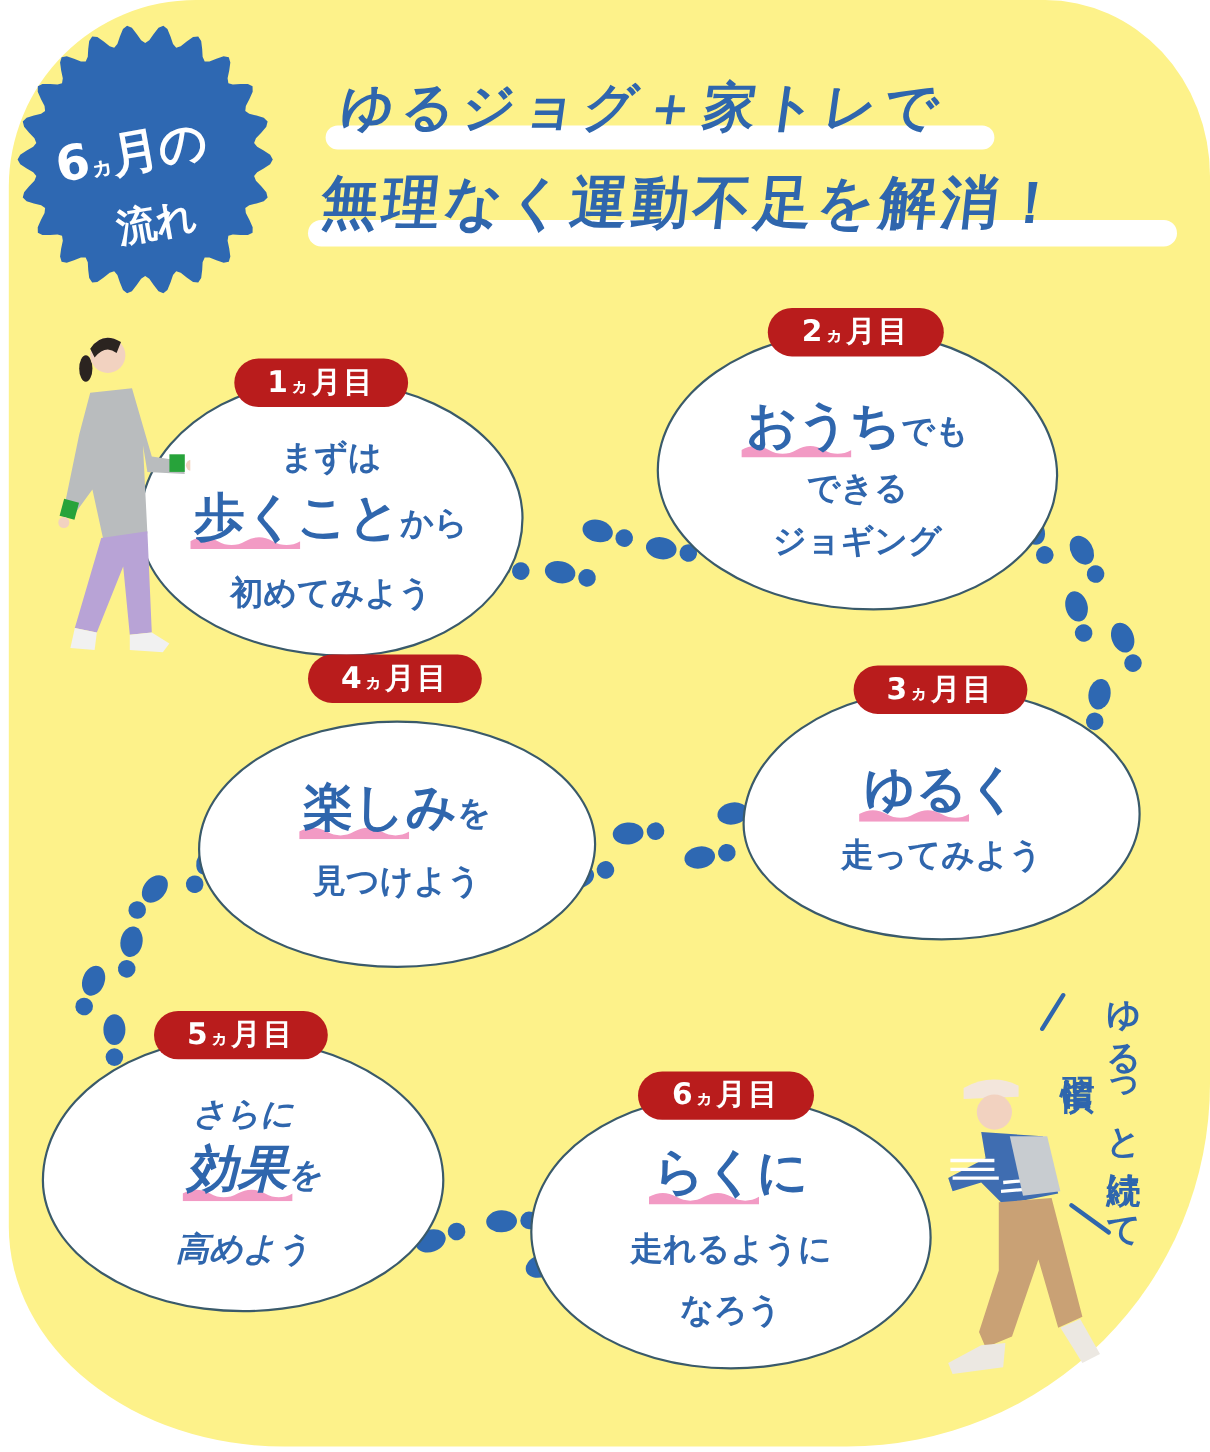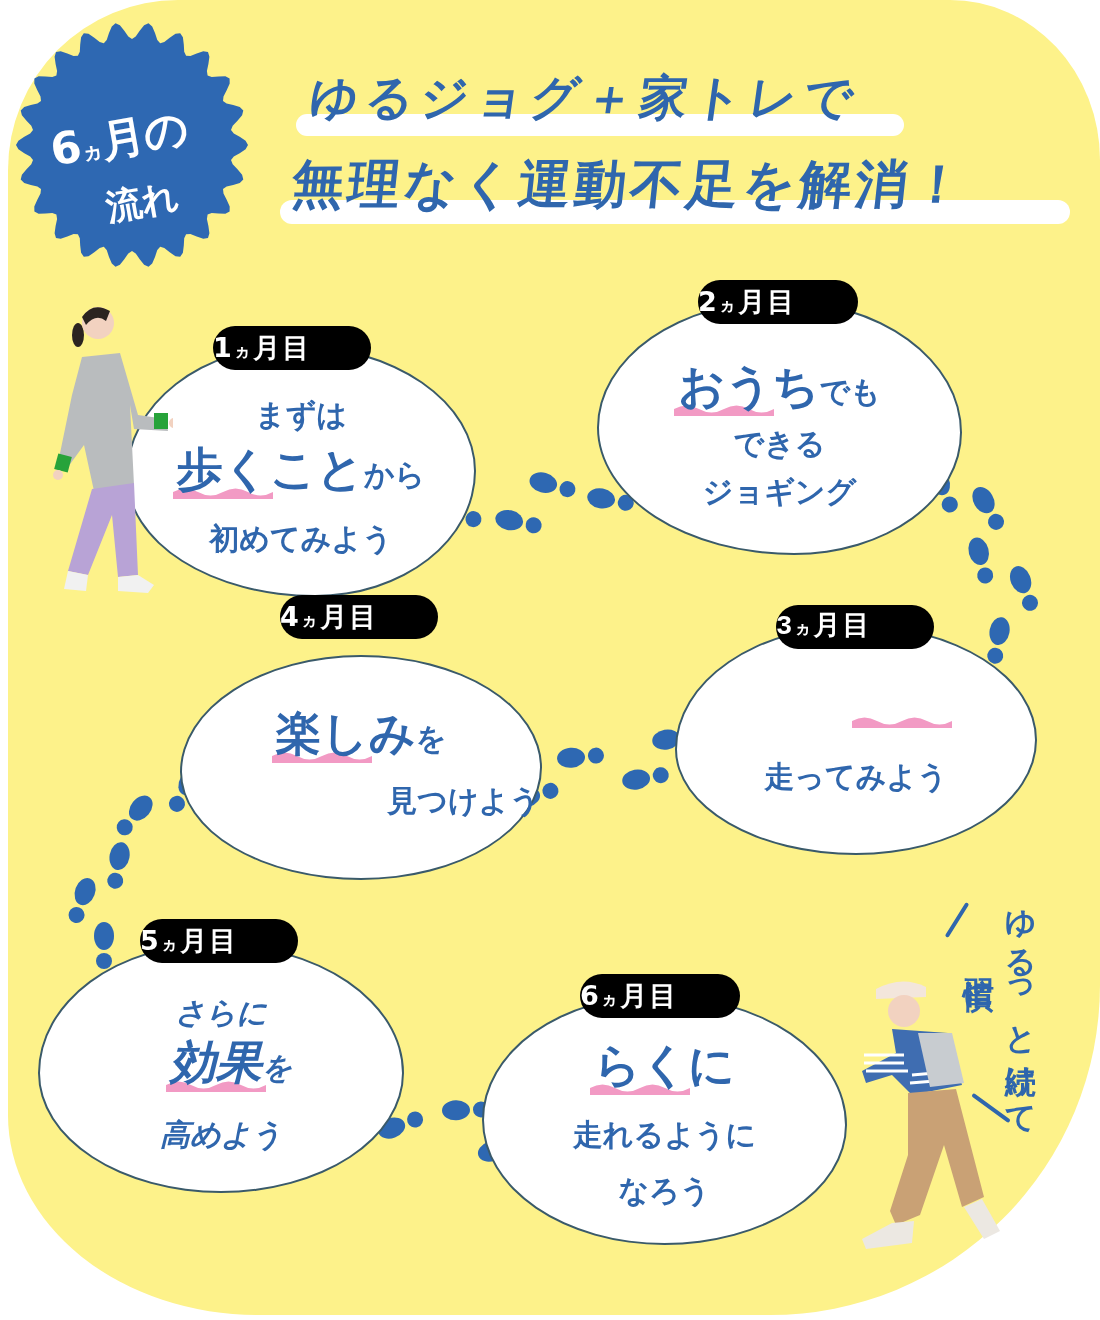--- a/index.html
+++ b/index.html
@@ -28,22 +28,22 @@
   .hl-bar { position: absolute; background: #ffffff; border-radius: 14px; }
   .hl1 { left: 310px; top: 66px; font-size: 48px; letter-spacing: 6px; transform: skewX(-8deg); }
   .hl2 { left: 292px; top: 150px; font-size: 52px; letter-spacing: 4px; transform: skewX(-6deg); }
 
   
   .bubble {
     position: absolute; background: #ffffff; border: 2px solid #3a5a6a;
     box-sizing: border-box;
   }
   .pill {
-    position: absolute; background: #000000; color: #fff; font-weight: bold;
-    border-radius: 24px; text-align: left; font-size: 27px; line-height: 44px; height: 44px;
+    position: absolute; background: #b91c1c; color: #fff; font-weight: bold;
+    border-radius: 24px; text-align: center; font-size: 27px; line-height: 44px; height: 44px;
     letter-spacing: 2px;
   }
   .pill .small { font-size: 17px; }
   .txt { position: absolute; left: 0; right: 0; text-align: center; color: #2f66ad; font-weight: bold; white-space: nowrap; }
   .t-sm { font-size: 30px; }
   .t-lg { font-size: 46px; text-align: center; }
   .t-lg .rest { font-size: 30px; }
   .hi { position: relative; display: inline-block; }
   .wave {
     position: absolute; left: -4px; right: -4px; bottom: 2px; height: 14px; z-index: 0;
@@ -129,33 +129,33 @@
   </div>
   <div class="txt t-sm" style="top:170px;">ジョギング</div>
   <div class="txt t-sm" style="top:122px;">できる</div>
 </div>
 <div class="pill" style="left:698px; top:280px; width:160px;"><span>2</span><span class="small">ヵ</span><span>月目</span></div>
 
 <div class="bubble" style="left:675px; top:625px; width:362px; height:230px; border-radius: 50% 50% 50% 50% / 54% 50% 50% 46%;">
   <div class="txt t-lg" style="top:60px;">
     <span class="hi"><svg class="wave" viewBox="0 0 100 14" preserveAspectRatio="none">
           <path d="M0 7 Q12.5 0 25 7 T50 7 T75 7 T100 7 L100 14 L0 14Z" fill="#f29ac4"></path>
-        </svg></span><span class="rest"></span>
+        </svg><span class="ch">ゆるく</span></span><span class="rest"></span>
   </div>
   <div class="txt t-sm" style="top:130px;">走ってみよう</div>
 </div>
-<div class="pill" style="left:776px; top:605px; width:158px;font-family:Liberation Mono, monospace;"><span>3</span><span class="small">ヵ</span><span>月目</span></div>
+<div class="pill" style="left:776px; top:605px; width:158px;"><span>3</span><span class="small">ヵ</span><span>月目</span></div>
 
 <div class="bubble" style="left:180px; top:655px; width:362px; height:225px; border-radius: 50% 50% 50% 50% / 52% 50% 50% 48%;">
   <div class="txt t-lg" style="top:46px;">
     <span class="hi"><svg class="wave" viewBox="0 0 100 14" preserveAspectRatio="none">
           <path d="M0 7 Q12.5 0 25 7 T50 7 T75 7 T100 7 L100 14 L0 14Z" fill="#f29ac4"></path>
         </svg><span class="ch">楽しみ</span></span><span class="rest">を</span>
   </div>
-  <div class="txt t-sm" style="top:124px;text-align:right;">見つけよう</div>
+  <div class="txt t-sm" style="top:124px;">見つけよう</div>
 </div>
 <div class="pill" style="left:280px; top:595px; width:158px;"><span>4</span><span class="small">ヵ</span><span>月目</span></div>
 
 <div class="bubble" style="left:38px; top:943px; width:366px; height:250px; border-radius: 48% 52% 50% 50% / 52% 52% 48% 48%; font-style: italic;">
   <div class="txt t-sm" style="top:48px;">さらに</div>
   <div class="txt t-lg" style="top:87px;margin-left:20px;">
     <span class="hi"><svg class="wave" viewBox="0 0 100 14" preserveAspectRatio="none">
           <path d="M0 7 Q12.5 0 25 7 T50 7 T75 7 T100 7 L100 14 L0 14Z" fill="#f29ac4"></path>
         </svg><span class="ch">効果</span></span><span class="rest">を</span>
   </div>

